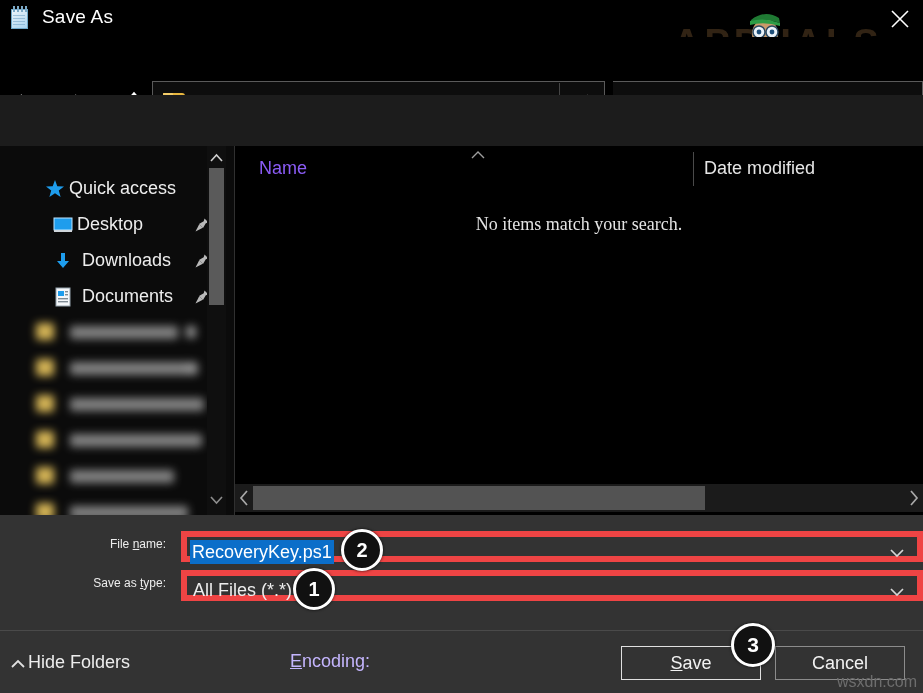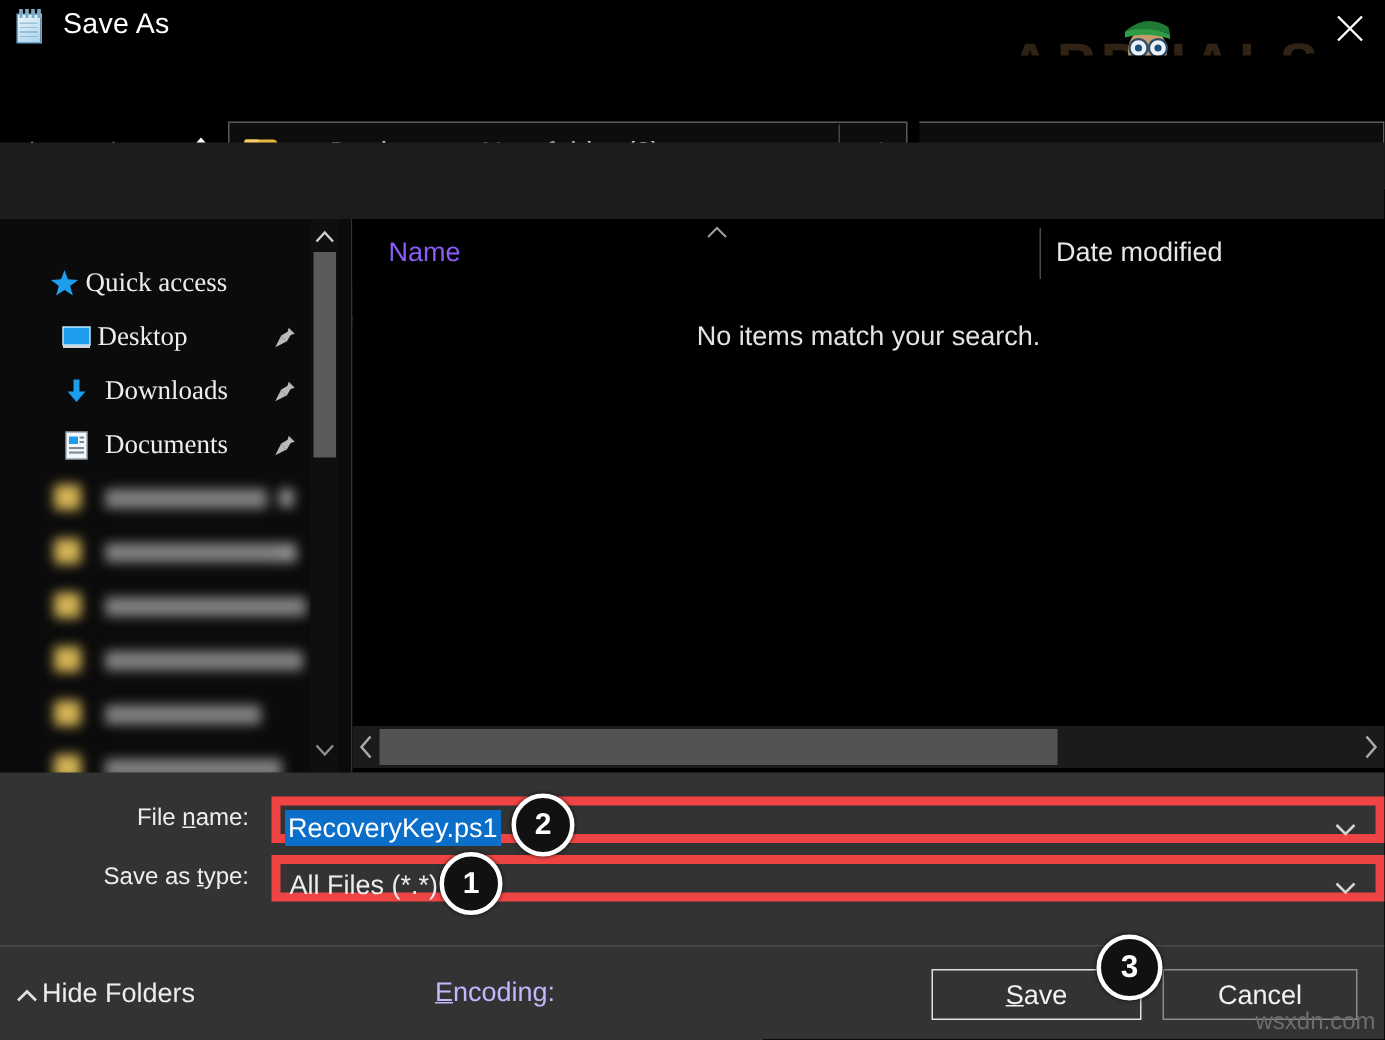--- a/index.html
+++ b/index.html
@@ -57,48 +57,48 @@
   .view-ico{position:absolute;left:798px;top:110px;width:24px;height:22px;}
   .view-ico .sq{position:absolute;left:0;width:7px;height:4px;background:#d8d8d8;border:1px solid #8e8e8e;box-sizing:border-box;}
   .view-ico .ln{position:absolute;left:11px;height:2px;background:#d8d8d8;}
   .view-caret{position:absolute;left:835px;top:116px;border-left:6px solid transparent;
               border-right:6px solid transparent;border-top:7px solid #d0d0d0;}
   .help-btn{position:absolute;left:884px;top:108px;width:27px;height:27px;border-radius:50%;
             background:#0c72c5;color:#fff;font-size:18px;font-weight:bold;text-align:center;line-height:27px;}
 
   
   .leftpane{position:absolute;left:0;top:146px;width:235px;height:369px;background:#0b0b0b;}
-  .nav-item{position:absolute;left:0;width:200px;height:34px;font-family:Liberation Serif, serif;}
+  .nav-item{position:absolute;left:12px;width:200px;height:34px;}
   .ni-label{position:absolute;left:57px;top:6px;font-size:18px;color:#ededed;white-space:nowrap;}
   .ni-ico{position:absolute;left:33px;top:7px;width:20px;height:20px;}
   .pin{position:absolute;left:182px;top:9px;}
   .blur-row{position:absolute;left:0;width:215px;height:36px;filter:blur(4px);opacity:.92;}
   .blur-ico{position:absolute;left:36px;top:8px;width:18px;height:17px;background:#e5c25c;border-radius:2px;}
   .blur-txt{position:absolute;left:70px;top:11px;height:13px;background:#8c8c8c;border-radius:2px;}
   .blur-pin{position:absolute;left:186px;top:11px;width:10px;height:12px;background:#9a9a9a;}
 
   .vscroll{position:absolute;left:207px;top:146px;width:19px;height:369px;background:#0f0f0f;}
   .vs-thumb{position:absolute;left:2px;top:22px;width:15px;height:137px;background:#5a5a5a;}
   .sp-div{position:absolute;left:234px;top:146px;width:1px;height:369px;background:#303030;}
 
   .rightpane{position:absolute;left:235px;top:146px;width:688px;height:369px;background:#000;}
   .colhead{position:absolute;left:0;top:0;width:688px;height:44px;background:#000;}
   .ch-name{position:absolute;left:24px;top:12px;font-size:18px;color:#8b5cf6;}
   .ch-date{position:absolute;left:469px;top:12px;font-size:18px;color:#e6e6e6;}
   .ch-sep{position:absolute;left:458px;top:6px;width:1px;height:34px;background:#4a4a4a;}
   .sort-caret{position:absolute;left:232px;top:2px;}
-  .emptymsg{position:absolute;left:0;top:68px;width:688px;text-align:center;font-size:18px;color:#e3e3e3;}
+  .emptymsg{position:absolute;left:0;top:68px;width:688px;text-align:center;font-size:18px;color:#e3e3e3;font-family:Liberation Serif, serif;}
 
   .hscroll{position:absolute;left:235px;top:484px;width:688px;height:28px;background:#1b1b1b;}
   .hs-thumb{position:absolute;left:18px;top:2px;width:452px;height:24px;background:#535353;}
   .hs-arr{position:absolute;top:4px;color:#a9a9a9;font-size:18px;}
 
   
   .formarea{position:absolute;left:0;top:515px;width:923px;height:115px;background:#333333;}
-  .flabel{position:absolute;font-size:16px;color:#ededed;text-align:right;}
+  .flabel{position:absolute;font-size:12px;color:#ededed;text-align:right;}
   .combo{position:absolute;height:31px;background:#333333;border:6px solid #ef4444;box-sizing:border-box;}
   .combo-chev{position:absolute;right:10px;top:9px;}
   .fname-val{position:absolute;left:3px;top:3px;height:24px;background:#0b6ec9;color:#fff;
              font-size:18px;padding:0 2px;line-height:24px;}
   .stype-val{position:absolute;left:6px;top:4px;font-size:18px;color:#ededed;}
 
   
   .bottombar{position:absolute;left:0;top:630px;width:923px;height:63px;background:#333333;}
   .bb-top{position:absolute;left:0;top:0;width:923px;height:1px;background:#4a4a4a;}
   .hide-folders{position:absolute;left:28px;top:22px;font-size:18px;color:#ededed;}

